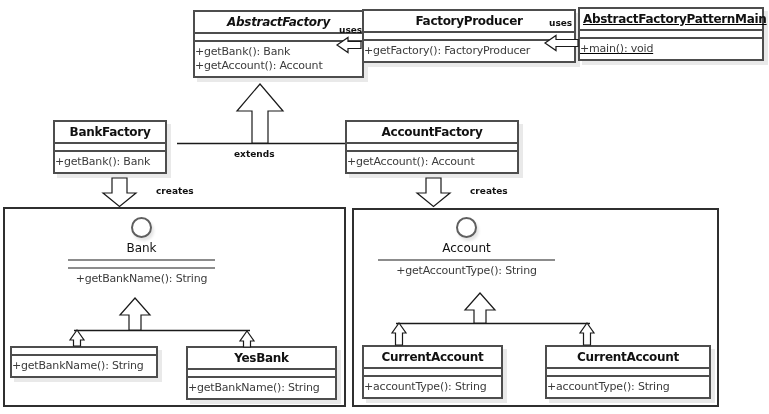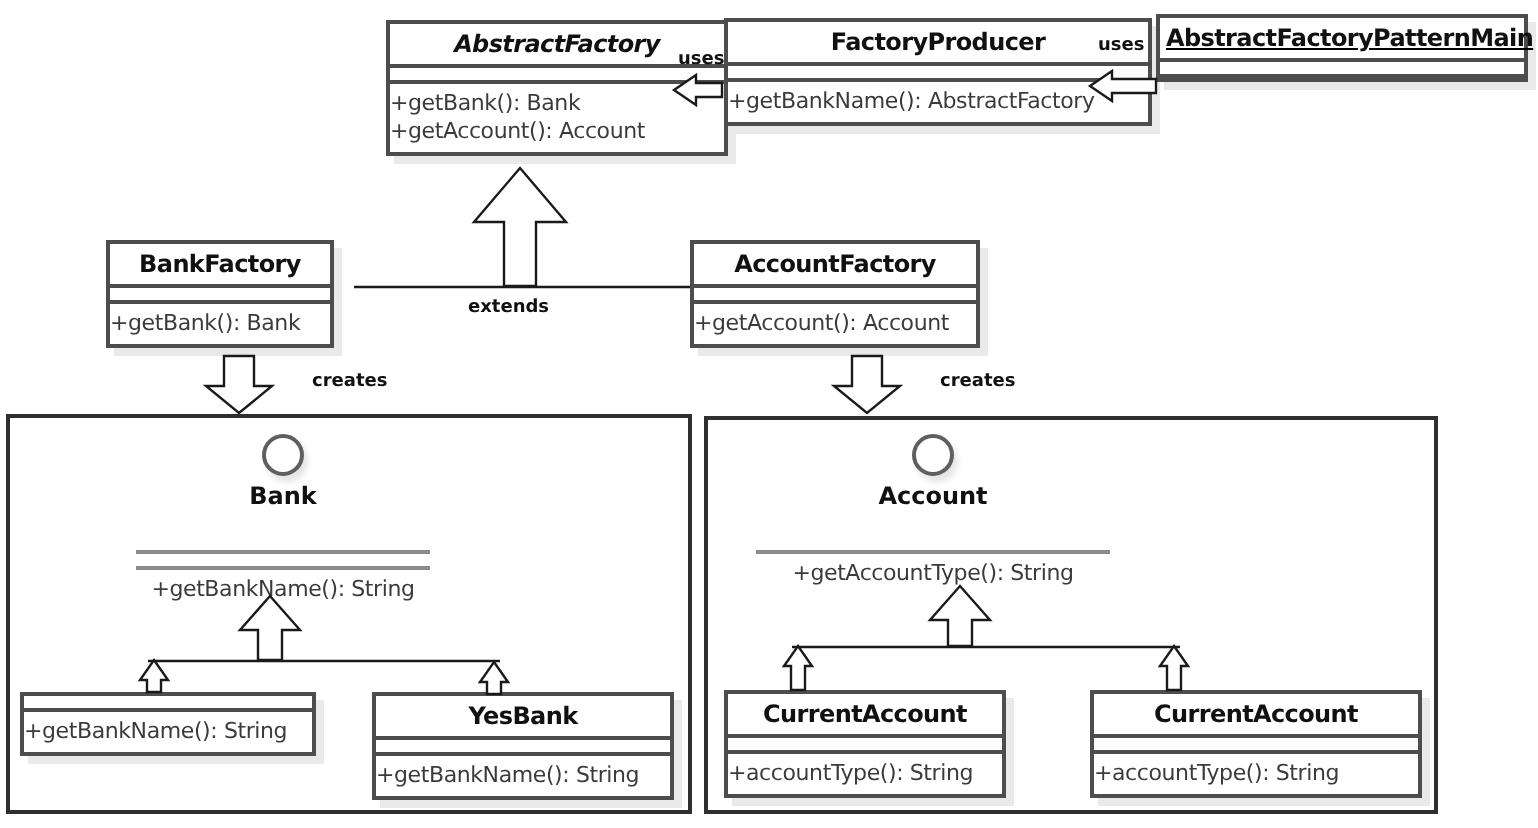--- a/index.html
+++ b/index.html
@@ -23,21 +23,21 @@
   .uml-attrs{height:8px;border-bottom:2px solid #4d4d4d;}
   .uml-methods{
     padding:3px 0;font-size:11px;color:#3b3b3b;line-height:14px;
     white-space:nowrap;letter-spacing:-0.2px;
   }
   .iface{position:absolute;z-index:3;text-align:center;}
   .iface-circle{
     width:21px;height:21px;border:2px solid #5f5f5f;border-radius:50%;
     margin:0 auto 3px auto;background:#fff;box-shadow:2px 3px 3px #e4e4e4;
   }
-  .iface-name{font-size:12px;font-weight:bold;color:#111111;padding-bottom:20px;}
+  .iface-name{font-size:12px;font-weight:normal;color:#111111;padding-bottom:4px;}
   .iface-sep{border-top:2px solid #8c8c8c;height:0;}
   .iface-gap{height:6px;}
   .iface-method{font-size:11px;color:#3b3b3b;padding-top:3px;white-space:nowrap;letter-spacing:-0.2px;}
   .conn-label{
     position:absolute;font-size:9px;font-weight:bold;color:#111111;
     z-index:5;white-space:nowrap;letter-spacing:0px;
   }
 </style>
 </head>
 <body>
@@ -69,38 +69,41 @@
     <div class="uml-methods">
       <div>+getBank(): Bank</div>
       <div>+getAccount(): Account</div>
     </div>
   </div>
 
   <div class="uml-class" style="left:362px;top:9px;width:214px;">
     <div class="uml-title">FactoryProducer</div>
     <div class="uml-attrs"></div>
     <div class="uml-methods">
-      <div>+getBankName(): AbstractFactory</div>
+      <div>+getFactory(): FactoryProducer</div>
     </div>
   </div>
 
   <div class="uml-class" style="left:578px;top:7px;width:186px;text-decoration:underline;">
     <div class="uml-title">AbstractFactoryPatternMain</div>
     <div class="uml-attrs"></div>
+    <div class="uml-methods">
+      <div>+main(): void</div>
+    </div>
   </div>
 
   <div class="uml-class" style="left:53px;top:120px;width:114px;">
     <div class="uml-title">BankFactory</div>
     <div class="uml-attrs"></div>
     <div class="uml-methods">
       <div>+getBank(): Bank</div>
     </div>
   </div>
 
-  <div class="uml-class" style="left:345px;top:120px;width:145px;">
+  <div class="uml-class" style="left:345px;top:120px;width:174px;">
     <div class="uml-title">AccountFactory</div>
     <div class="uml-attrs"></div>
     <div class="uml-methods">
       <div>+getAccount(): Account</div>
     </div>
   </div>
 
   <div class="uml-class" style="left:10px;top:346px;width:148px;">
     <div class="uml-attrs"></div>
     <div class="uml-methods">

